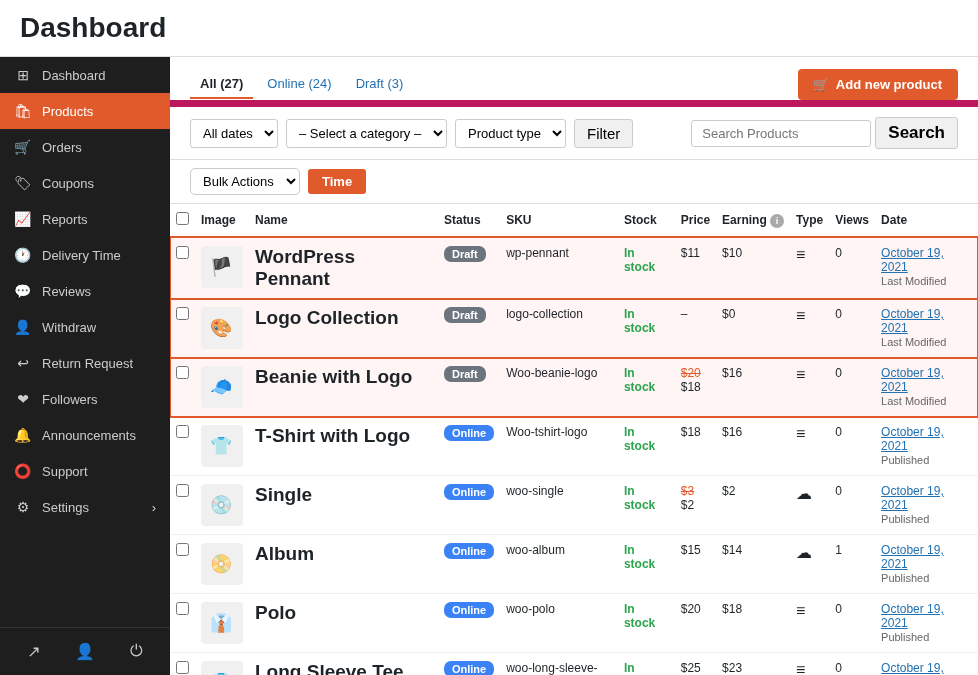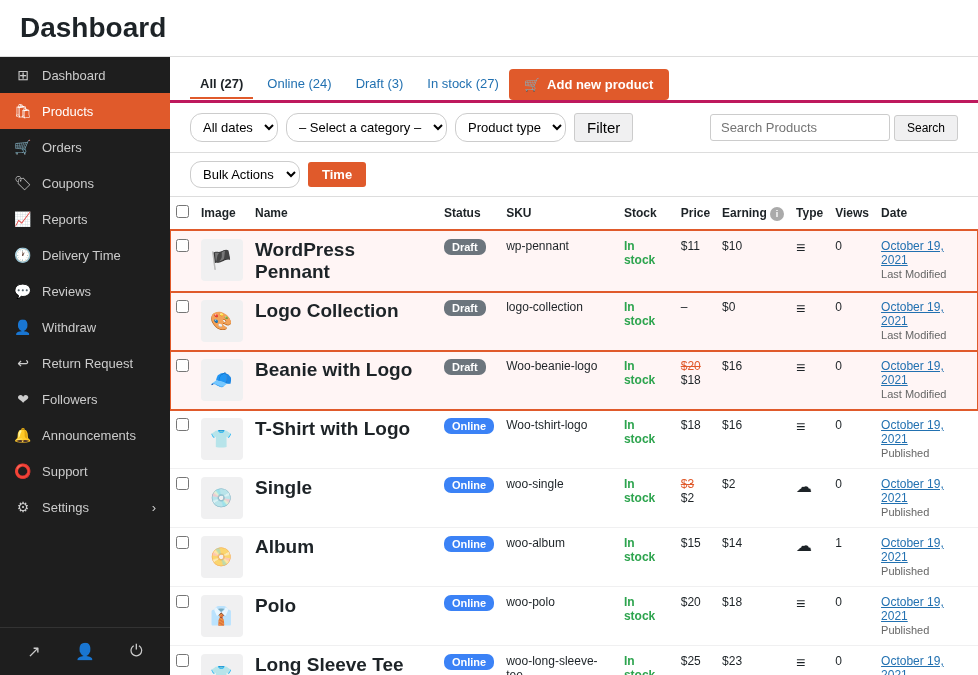--- a/index.html
+++ b/index.html
@@ -18,37 +18,37 @@
     .sidebar-item .icon { font-size: 14px; width: 18px; text-align: center; }
     .sidebar-footer { display: flex; justify-content: space-around; padding: 10px; border-top: 1px solid #333; }
     .sidebar-footer .icon-btn { color: #ccc; font-size: 16px; cursor: pointer; padding: 4px 8px; }
     .sidebar-item.has-arrow { justify-content: space-between; }
     .sidebar-item.has-arrow .left { display: flex; align-items: center; gap: 10px; }
 
     
     .main-content { flex: 1; overflow-y: auto; padding: 0; background: #f0f0f1; }
 
     
-    .tabs-bar { background: #fff; padding: 12px 20px 0; border-bottom: 3px solid #be185d; display: flex; align-items: center; justify-content: flex-start; }
+    .tabs-bar { background: #fff; padding: 12px 20px 0; border-bottom: 7px solid #be185d; display: flex; align-items: center; justify-content: space-between; gap: 32px; }
     .tabs-list { display: flex; gap: 4px; align-items: center; }
     .tab { padding: 6px 10px; font-size: 13px; color: #2271b1; cursor: pointer; border-bottom: 2px solid transparent; text-decoration: none; }
     .tab.active { color: #1d2327; font-weight: 600; border-bottom: 2px solid #e05a2b; }
     .add-product-btn { background: #e05a2b; color: #fff; border: none; padding: 8px 16px; border-radius: 4px; cursor: pointer; font-size: 13px; font-weight: 600; display: flex; align-items: center; gap: 6px; }
 
     
     .filter-bar { background: #fff; padding: 10px 20px; border-bottom: 1px solid #ddd; display: flex; align-items: center; gap: 8px; flex-wrap: wrap; }
-    .filter-select { padding: 5px 8px; border: 1px solid #ccc; border-radius: 12px; font-size: 13px; background: #fff; cursor: pointer; }
+    .filter-select { padding: 5px 8px; border: 1px solid #ccc; border-radius: 3px; font-size: 13px; background: #fff; cursor: pointer; }
     .filter-btn { background: #f0f0f1; border: 1px solid #ccc; padding: 5px 12px; border-radius: 3px; cursor: pointer; font-size: 15px; }
     .search-wrap { margin-left: auto; display: flex; gap: 4px; align-items: center; }
     .search-input { border: 1px solid #ccc; padding: 5px 10px; border-radius: 3px; font-size: 13px; width: 180px; }
-    .search-btn { background: #f0f0f1; border: 1px solid #ccc; padding: 5px 12px; border-radius: 3px; cursor: pointer; font-size: 12px; font-weight: 400; }
+    .search-btn { background: #f0f0f1; border: 1px solid #ccc; padding: 5px 12px; border-radius: 3px; cursor: pointer; font-size: 17px; font-weight: 700; }
 
     
     .bulk-bar { background: #fff; padding: 8px 20px; border-bottom: 1px solid #ddd; display: flex; align-items: center; gap: 8px; }
-    .bulk-select { padding: 4px 8px; border: 1px solid #ccc; border-radius: 11px; font-size: 13px; background: #fff; }
+    .bulk-select { padding: 4px 8px; border: 1px solid #ccc; border-radius: 5px; font-size: 13px; background: #fff; }
     .apply-btn { background: #e05a2b; color: #fff; border: none; padding: 5px 14px; border-radius: 3px; cursor: pointer; font-size: 13px; font-weight: 600; }
 
     
     .products-table { background: #fff; margin: 0; width: 100%; }
     table { width: 100%; border-collapse: collapse; }
     thead tr { border-bottom: 2px solid #ddd; }
     th { padding: 8px 6px; text-align: left; font-size: 12px; font-weight: 600; color: #1d2327; white-space: nowrap; background: #fff; }
     td { padding: 8px 6px; vertical-align: top; font-size: 12px; color: #1d2327; border-bottom: 1px solid #f0f0f1; }
     .th-checkbox, .td-checkbox { width: 20px; text-align: center; }
     .product-img { width: 42px; height: 42px; background: #f0f0f1; border-radius: 4px; display: flex; align-items: center; justify-content: center; font-size: 18px; overflow: hidden; }
@@ -142,21 +142,20 @@
     </div>
   </aside>
 
   <main class="main-content">
 
     <div class="tabs-bar">
       <div class="tabs-list" id="tabs-list">
           <a class="tab active">All (27)</a>
           <a class="tab">Online (24)</a>
           <a class="tab">Draft (3)</a>
-          <a class="tab">In stock (27)</a>
         </div>
       <button class="add-product-btn">
         <span>🛒</span>
         <span>Add new product</span>
       </button>
     </div>
 
     <div class="filter-bar">
       <select class="filter-select">
         <option>All dates</option>

